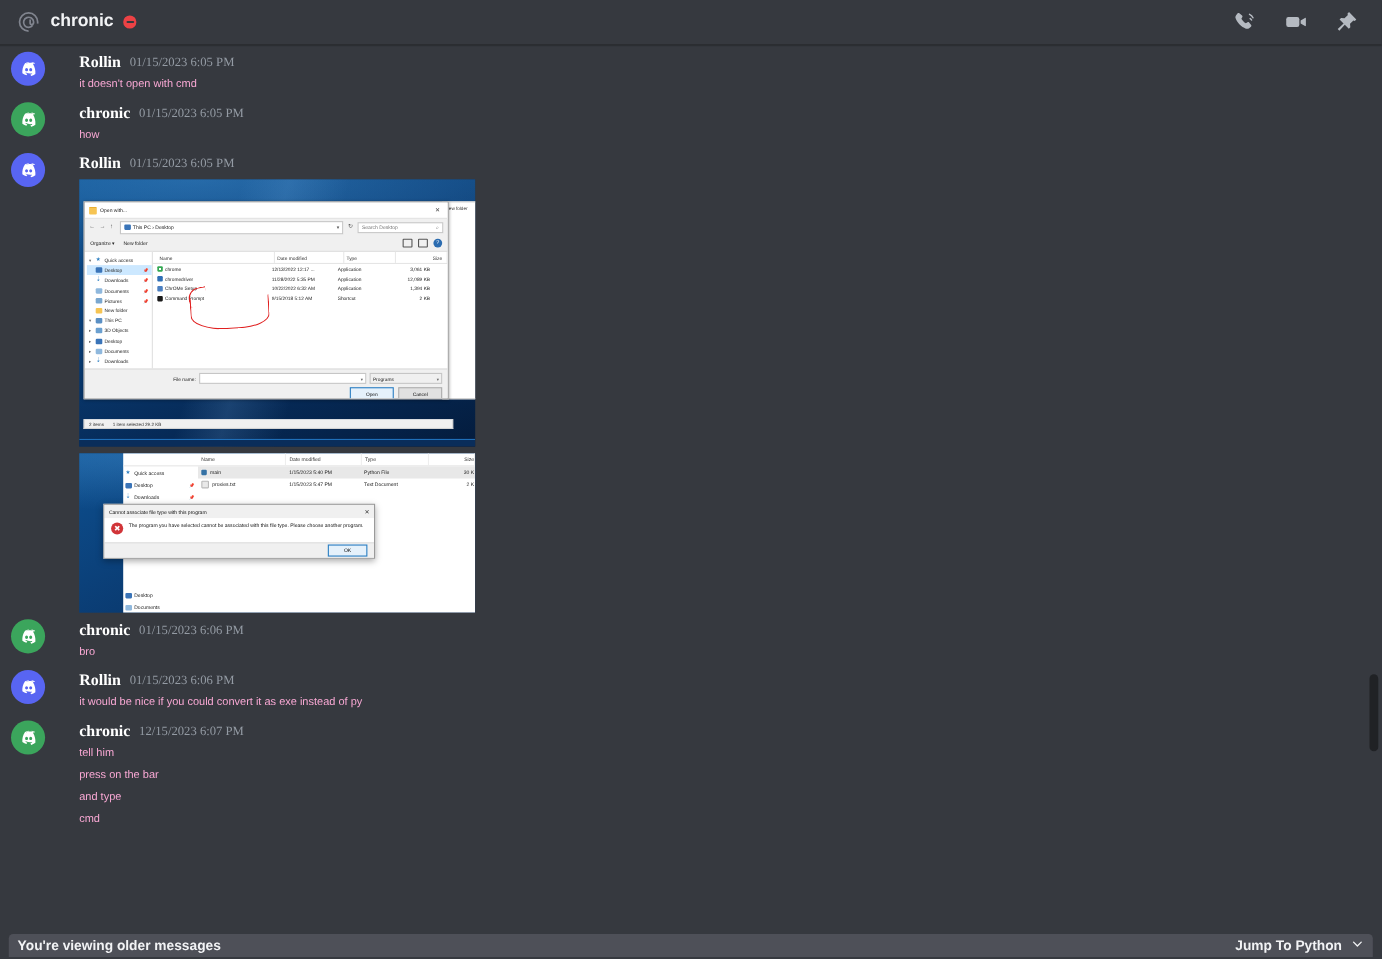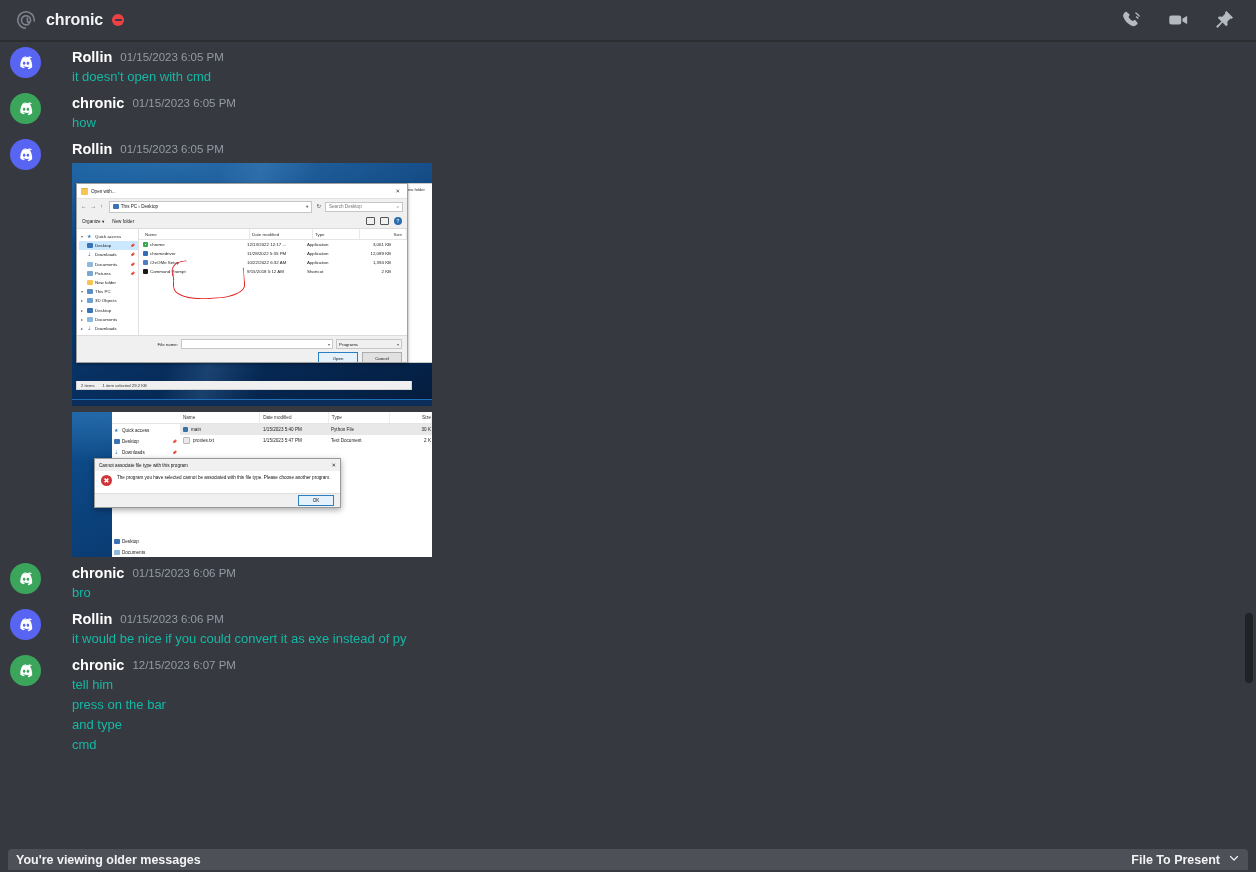--- a/index.html
+++ b/index.html
@@ -100,35 +100,36 @@
   .avatar svg { width: 20px; height: 20px; display:block; fill: #fff; }
   .avatar.blue { background: #5865f2; }
   .avatar.green { background: #3ba55c; }
 
   .msg-head {
     display: flex;
     align-items: flex-start;
     gap: 8px;
     line-height: 17px;
     margin-bottom: 1px;
+    font-family: Liberation Serif, serif;
   }
   .author {
     font-size: 14.5px;
     font-weight: bold;
   }
   .author.blue { color: #ffffff; }
   .author.green { color: #ffffff; }
   .timestamp {
     font-size: 11.5px;
     color: #949ba4;
   }
   .msg-line {
-    font-size: 13px;
+    font-size: 10px;
     line-height: 20px;
-    color: #14b8a6;
+    color: #f9a8d4;
     white-space: pre-wrap;
   }
 
   
   .shot {
     position: relative;
     overflow: hidden;
     font-family: "Liberation Sans", sans-serif;
     color: #000;
   }
@@ -887,20 +888,20 @@
 
 <div class="faded-line">bar and type cmd</div>
 
 <div class="scrollbar-track">
   <div class="scrollbar-thumb"></div>
 </div>
 
 <div class="older-bar">
   <span>You're viewing older messages</span>
   <span class="jump">
-    <span>File To Present</span>
+    <span>Jump To Python</span>
     <span>
       <svg width="12" height="12" viewBox="0 0 24 24">
           <path fill="none" stroke="#f2f3f5" stroke-width="2.4" stroke-linecap="round" stroke-linejoin="round" d="M5 9l7 7 7-7"></path>
         </svg>
     </span>
   </span>
 </div>
 
 </body></html>

